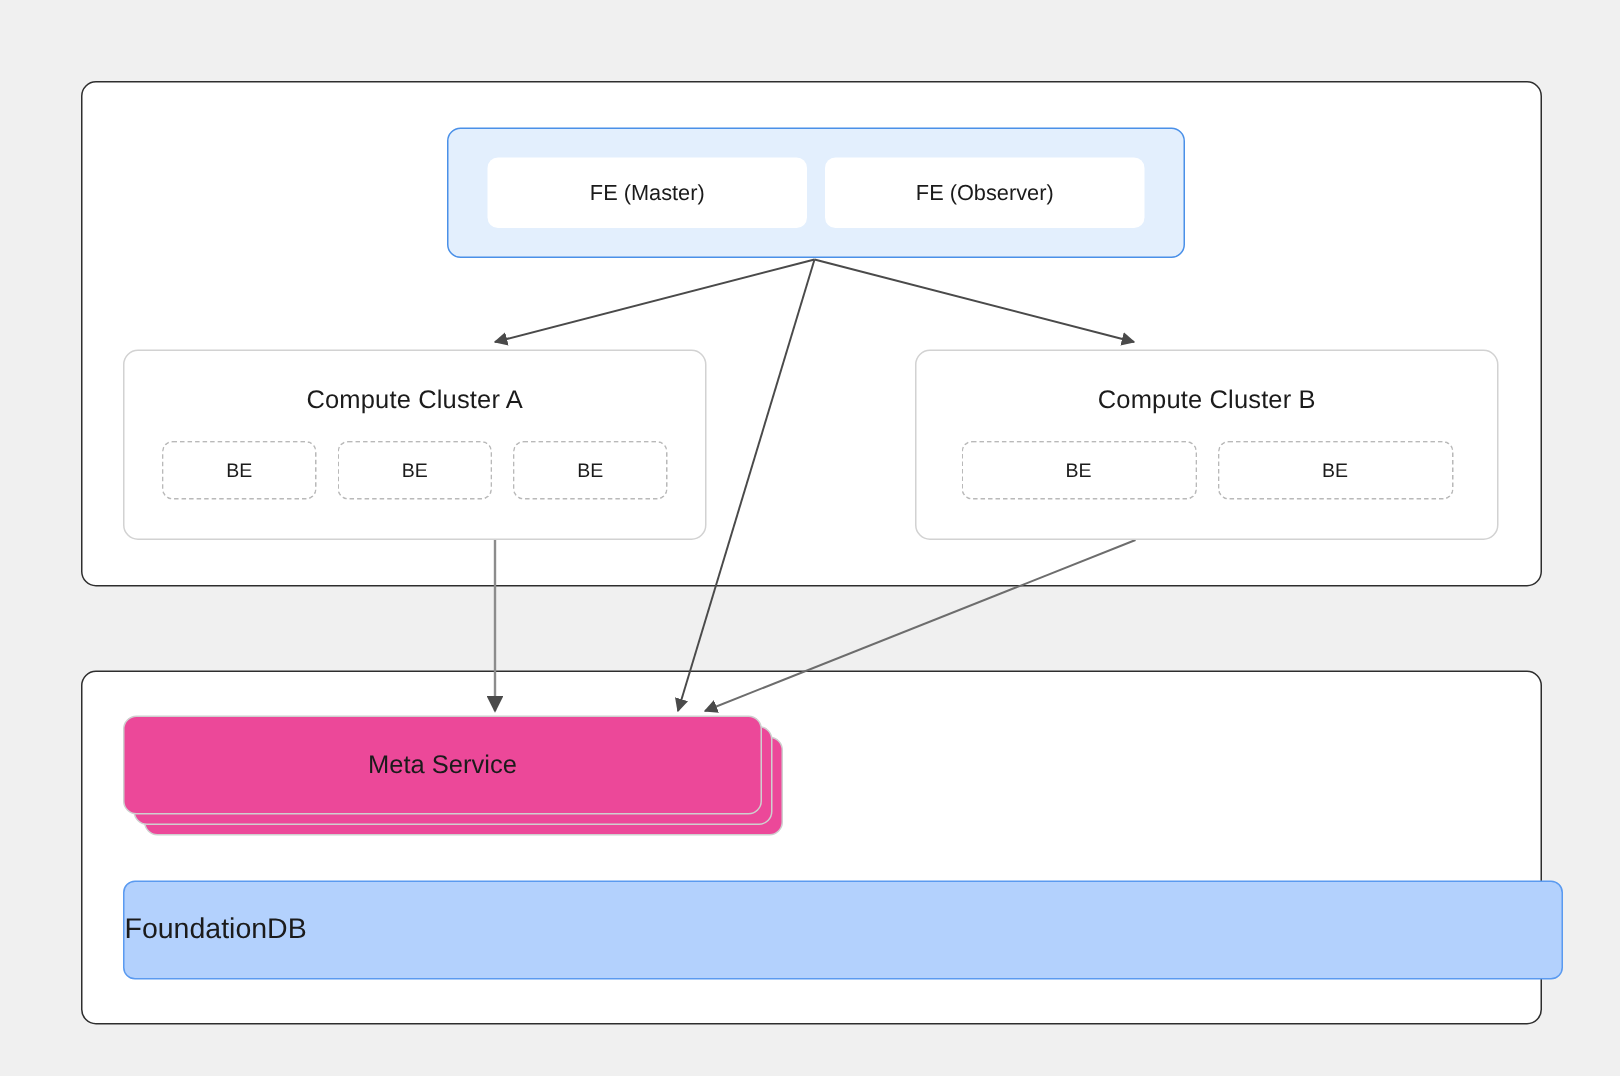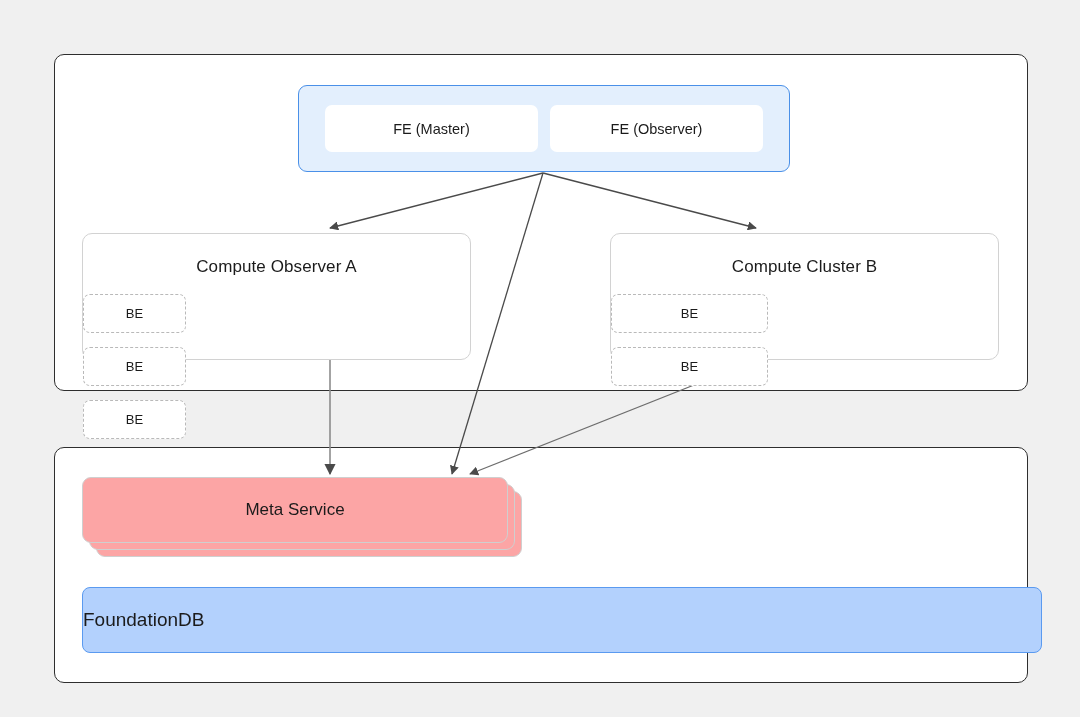--- a/index.html
+++ b/index.html
@@ -92,21 +92,20 @@
     font-size: 17px;
     color: #1b1b1b;
     margin-top: 23px;
     letter-spacing: 0.1px;
   }
   .be-row {
     display: flex;
     justify-content: center;
     gap: 14px;
     margin-top: 17px;
-    flex-direction: column;
   }
   .be-node {
     width: 103px;
     height: 39px;
     border: 1.3px dashed #b9b9b9;
     border-radius: 7px;
     background: #ffffff;
     display: flex;
     align-items: center;
     justify-content: center;
@@ -120,21 +119,21 @@
   
   .stack {
     position: absolute;
     width: 440px;
     height: 82px;
   }
   #meta-service-stack { left: 82px; top: 477px; }
   #recycler-stack     { left: 566px; top: 477px; }
   .stack-layer {
     position: absolute;
-    background: #fca5a5;
+    background: #ec4899;
     border: 1.2px solid #cfcfcf;
     border-radius: 9px;
     box-sizing: border-box;
   }
   .stack-back-2 {
     left: 14px;  top: 14px;  width: 426px; height: 66px;
   }
   .stack-back-1 {
     left: 7px;   top: 7px;   width: 426px; height: 66px;
   }
@@ -199,21 +198,21 @@
   <div id="fe-group">
     <div class="fe-node">
       <span>FE (Master)</span>
     </div>
     <div class="fe-node">
       <span>FE (Observer)</span>
     </div>
   </div>
 
   <div class="cluster" id="cluster-a">
-    <div class="cluster-title">Compute Observer A</div>
+    <div class="cluster-title">Compute Cluster A</div>
     <div class="be-row">
       <div class="be-node">
         <span>BE</span>
       </div>
       <div class="be-node">
         <span>BE</span>
       </div>
       <div class="be-node">
         <span>BE</span>
       </div>

